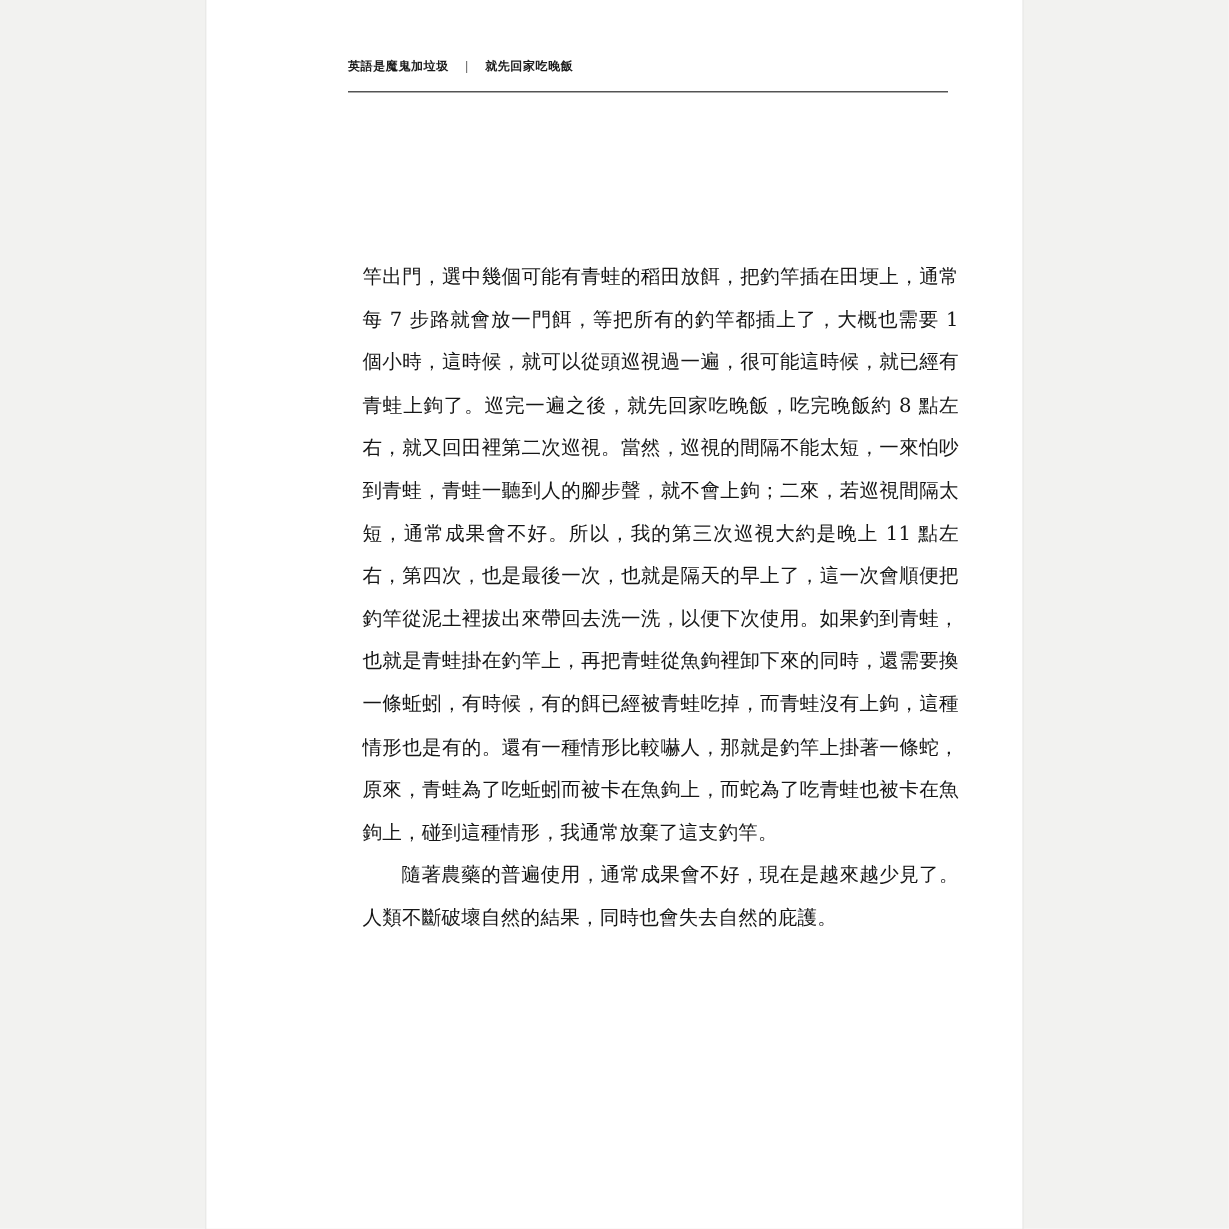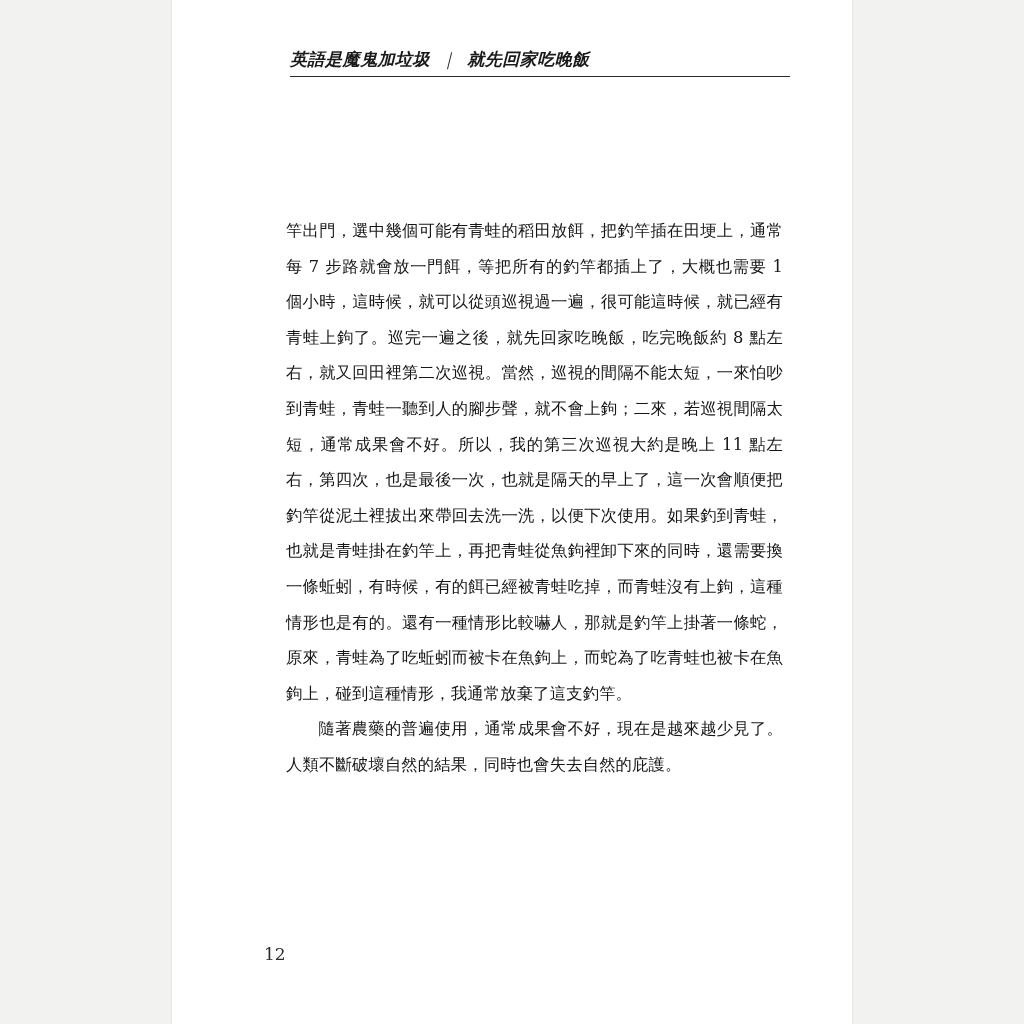--- a/index.html
+++ b/index.html
@@ -34,44 +34,43 @@
     position: absolute;
     left: 118px;
     top: 48px;
     width: 500px;
     height: 34px;
   }
   .header-line {
     display: flex;
     align-items: baseline;
     font-family: "DejaVu Serif", "Liberation Serif", serif;
-    font-size: 17px;
+    font-size: 10px;
     font-weight: bold;
     color: #1a1a1a;
     letter-spacing: 0.5px;
     white-space: nowrap;
-    font-style: italic;
   }
   .header-sep {
     margin: 0 10px;
     font-weight: normal;
     color: #2a2a2a;
   }
   .header-rule {
     position: absolute;
     left: 0;
     top: 28px;
     width: 500px;
     border-top: 1px solid #2b2b2b;
   }
 
   
   .body-block {
     position: absolute;
-    left: 114px;
+    left: 130px;
     top: 213px;
     width: 497px;
   }
   p.para {
     margin: 0;
     font-family: "DejaVu Serif", "Liberation Serif", serif;
     font-size: 16.3px;
     line-height: 35.6px;
     color: #161616;
     text-align: justify;
@@ -110,18 +109,15 @@
         <span>就先回家吃晚飯</span>
       </div>
       <div class="header-rule"></div>
     </div>
 
     <div class="body-block">
       <p class="para">竿出門，選中幾個可能有青蛙的稻田放餌，把釣竿插在田埂上，通常每 7 步路就會放一門餌，等把所有的釣竿都插上了，大概也需要 1 個小時，這時候，就可以從頭巡視過一遍，很可能這時候，就已經有青蛙上鉤了。巡完一遍之後，就先回家吃晚飯，吃完晚飯約 8 點左右，就又回田裡第二次巡視。當然，巡視的間隔不能太短，一來怕吵到青蛙，青蛙一聽到人的腳步聲，就不會上鉤；二來，若巡視間隔太短，通常成果會不好。所以，我的第三次巡視大約是晚上 11 點左右，第四次，也是最後一次，也就是隔天的早上了，這一次會順便把釣竿從泥土裡拔出來帶回去洗一洗，以便下次使用。如果釣到青蛙，也就是青蛙掛在釣竿上，再把青蛙從魚鉤裡卸下來的同時，還需要換一條蚯蚓，有時候，有的餌已經被青蛙吃掉，而青蛙沒有上鉤，這種情形也是有的。還有一種情形比較嚇人，那就是釣竿上掛著一條蛇，原來，青蛙為了吃蚯蚓而被卡在魚鉤上，而蛇為了吃青蛙也被卡在魚鉤上，碰到這種情形，我通常放棄了這支釣竿。</p>
       <p class="para indent">隨著農藥的普遍使用，通常成果會不好，現在是越來越少見了。人類不斷破壞自然的結果，同時也會失去自然的庇護。</p>
     </div>
 
-    <div class="folio-wrap">
-      <span class="folio-num">12</span>
-    </div>
 
   </div>
 </div>
 
 </body></html>

